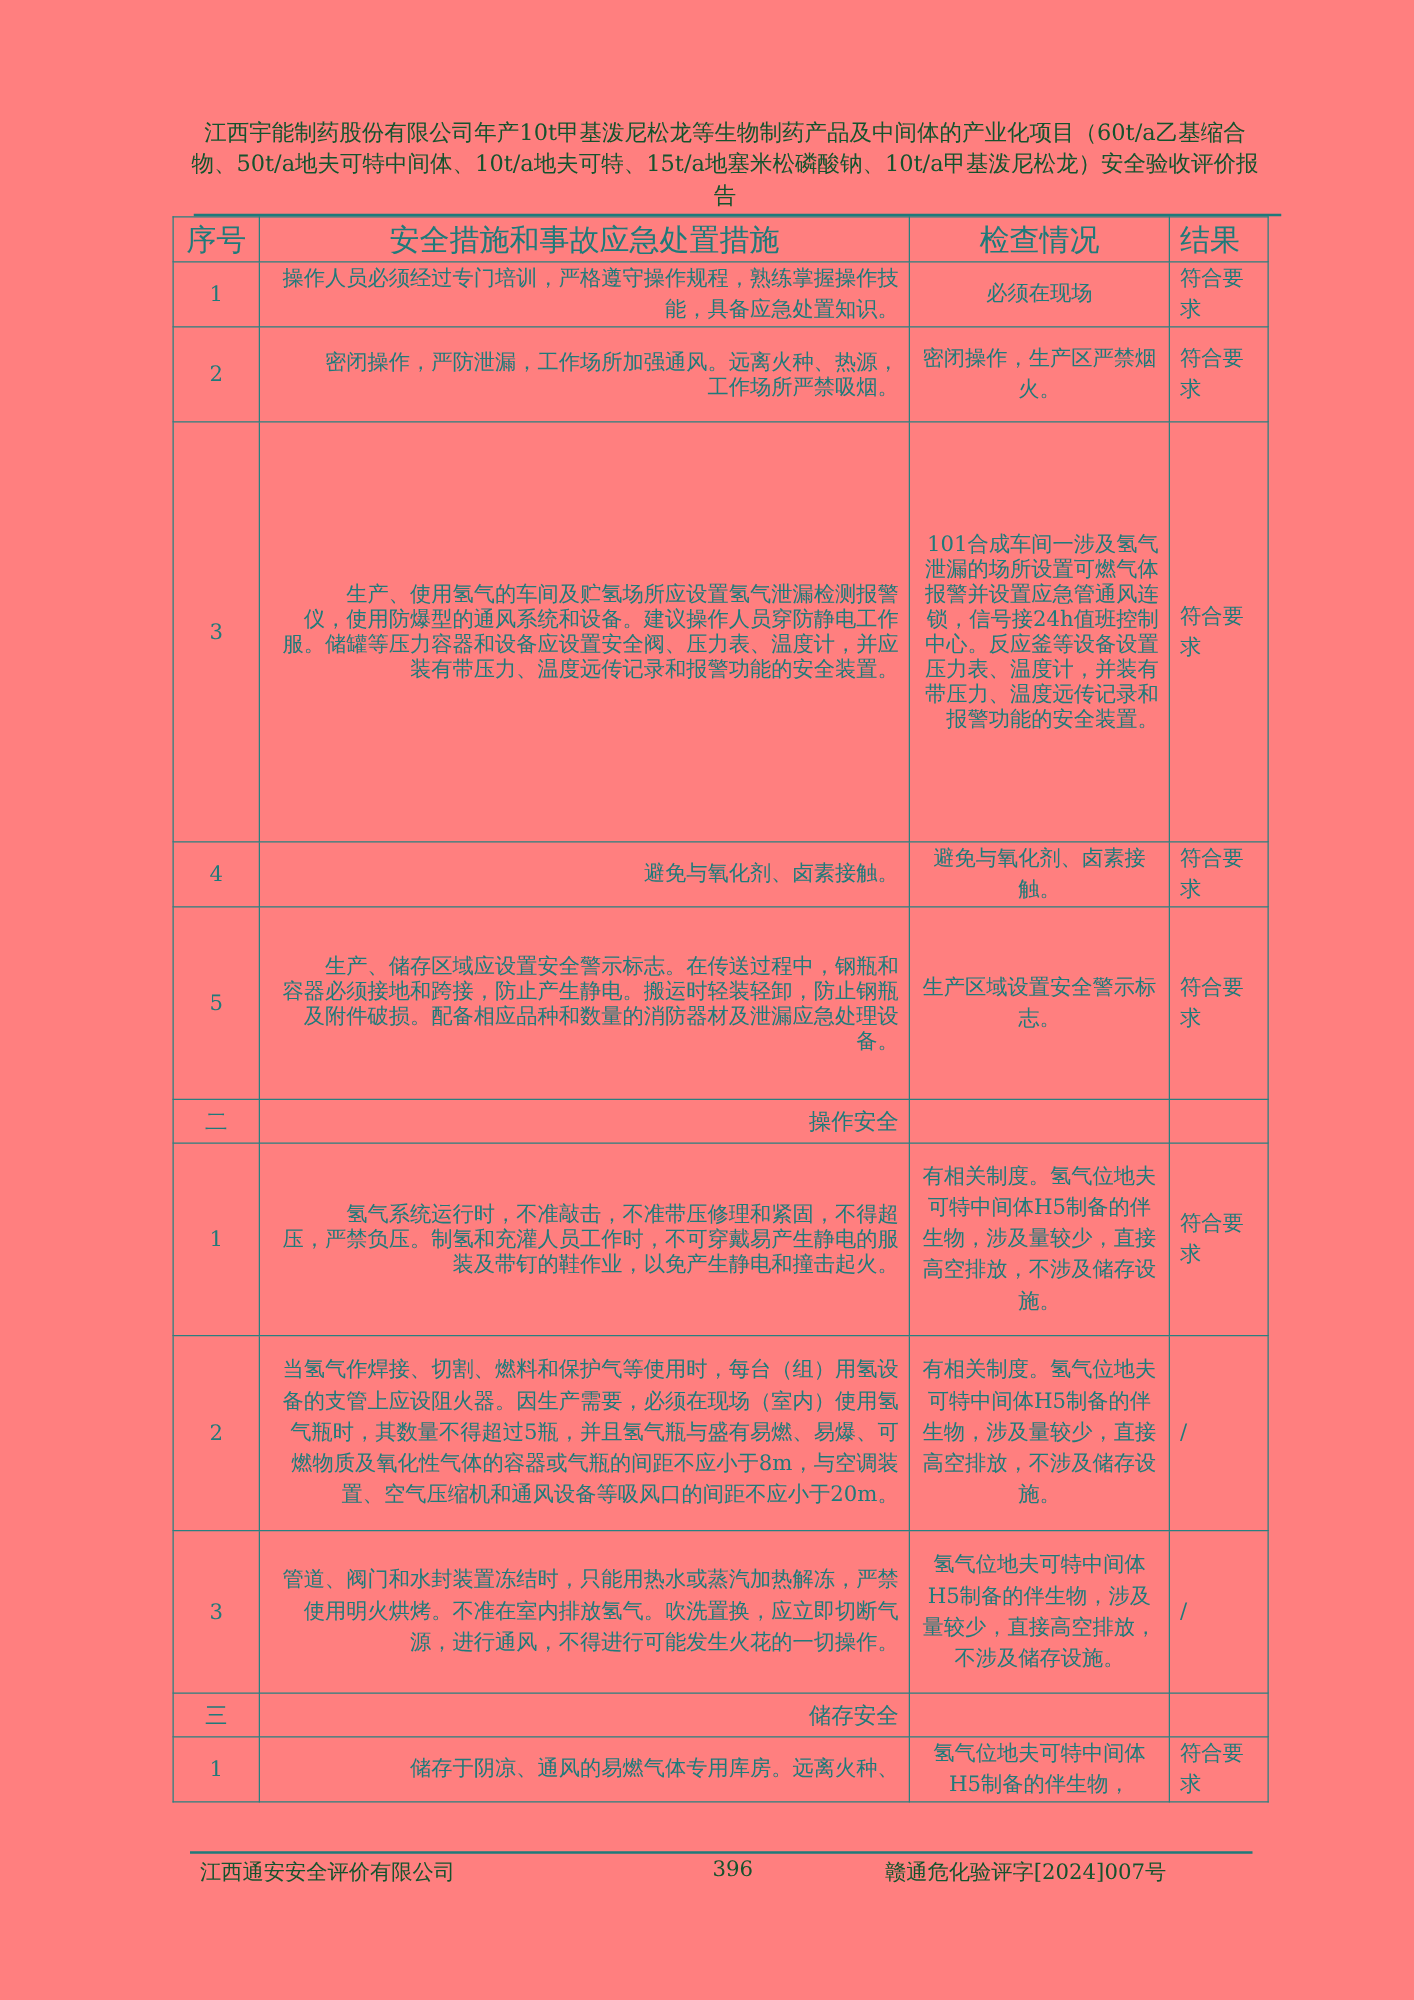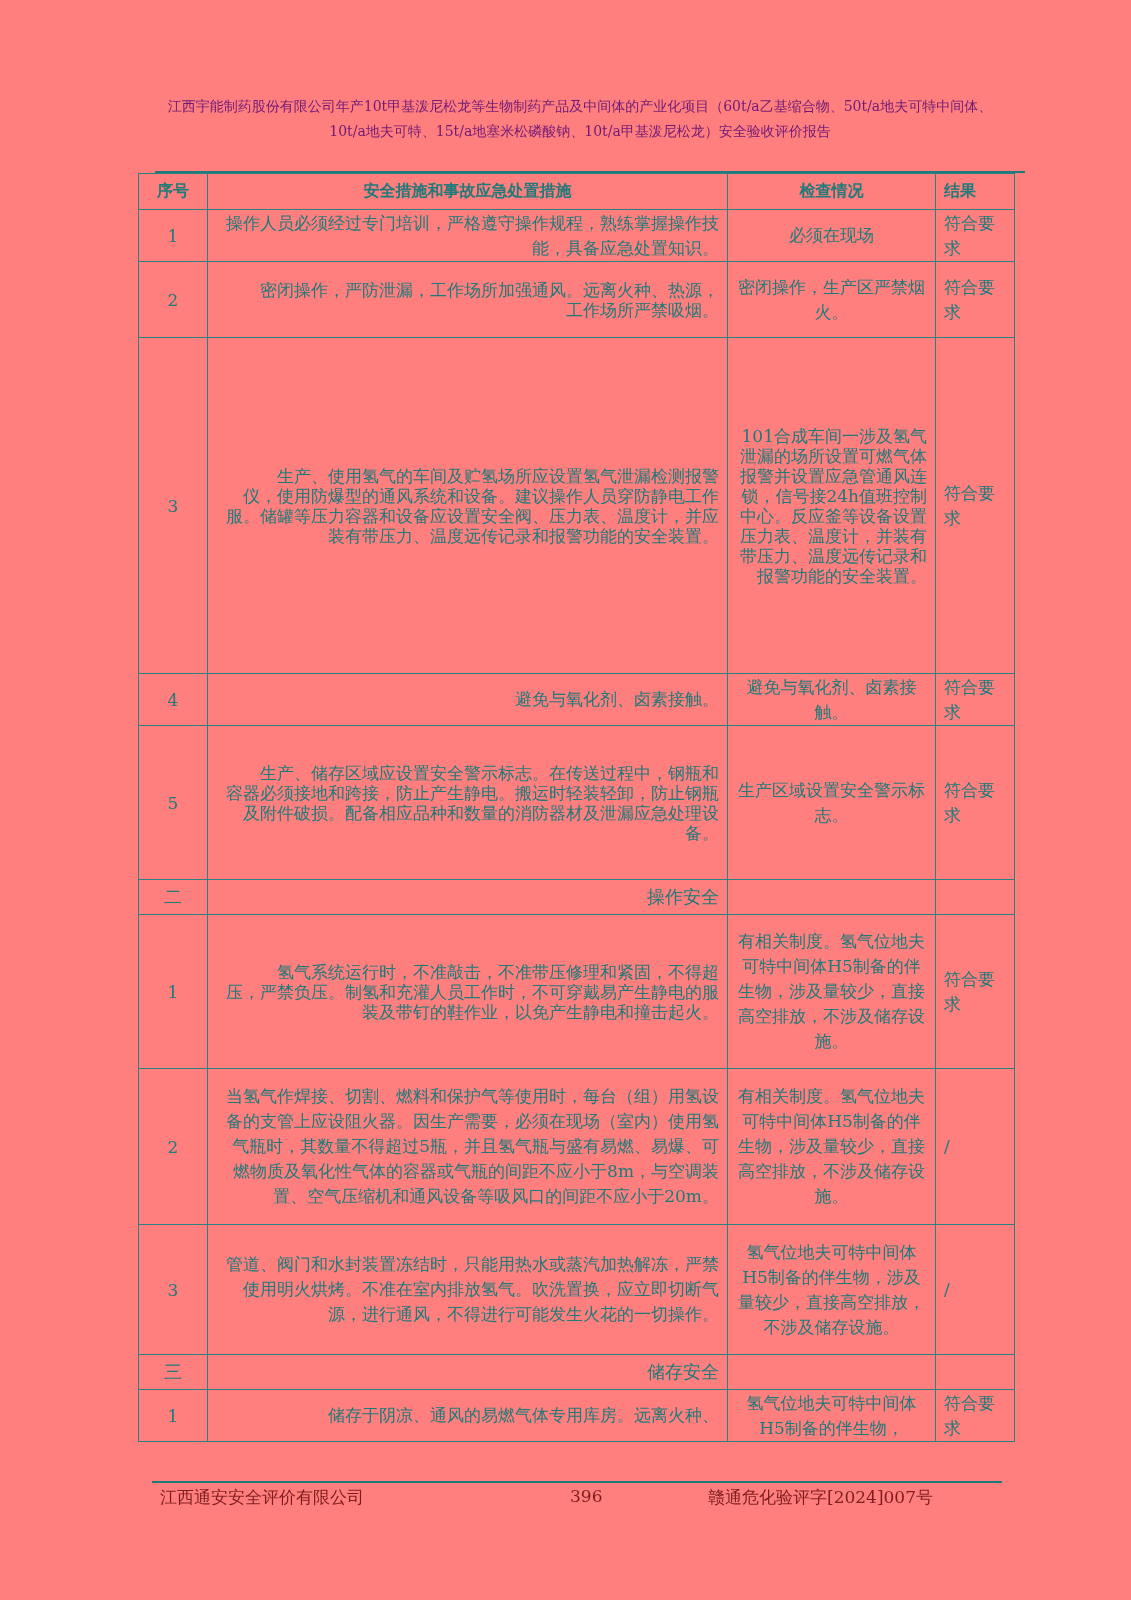--- a/index.html
+++ b/index.html
@@ -2,39 +2,39 @@
 <html><head>
 <meta charset="utf-8">
 <style>
   html, body { margin:0; padding:0; }
   body {
     width:1131px; height:1600px; background:#ff7f7f; position:relative; overflow:hidden;
     font-family:"DejaVu Serif","Liberation Serif",serif; color:#1f7a7a;
   }
   .title {
     position:absolute; left:150px; top:94px; width:860px;
-    text-align:center; font-size:14px; line-height:25px; color:#701a75;
+    text-align:center; font-size:18px; line-height:25px; color:#14532d;
   }
   .title-rule { position:absolute; left:155px; top:171px; width:870px; height:2px; background:#1f7a7a; }
   table {
     position:absolute; left:138px; top:173px; width:876px;
     border-collapse:collapse; table-layout:fixed; font-size:17px; color:#1f7a7a;
   }
   td, th { border:1px solid #2a8080; vertical-align:middle; padding:0 8px; }
-  th { font-weight:bold; height:35px; font-size:16px; text-align:center; }
+  th { font-weight:normal; height:35px; font-size:24px; text-align:center; }
   .c-no { width:52px; text-align:center; }
   .c-measure { width:503px; text-align:right; }
   .c-check { width:191px; text-align:center; }
   .c-result { width:62px; text-align:left; }
   .loose { line-height:20px; }
   .tight { line-height:25px; }
   .indent { text-indent:2em; }
   .section td { font-weight:normal; height:34px; font-size:18px; }
   .footer-rule { position:absolute; left:152px; top:1481px; width:850px; height:2px; background:#1f7a7a; }
-  .footer { position:absolute; top:1486px; font-size:17px; color:#7f1d1d; }
+  .footer { position:absolute; top:1486px; font-size:17px; color:#14532d; }
 </style>
 </head>
 <body>
 
 <div class="title">江西宇能制药股份有限公司年产10t甲基泼尼松龙等生物制药产品及中间体的产业化项目（60t/a乙基缩合物、50t/a地夫可特中间体、10t/a地夫可特、15t/a地塞米松磷酸钠、10t/a甲基泼尼松龙）安全验收评价报告</div>
 <div class="title-rule"></div>
 
 <table>
   <thead>
     <tr>

